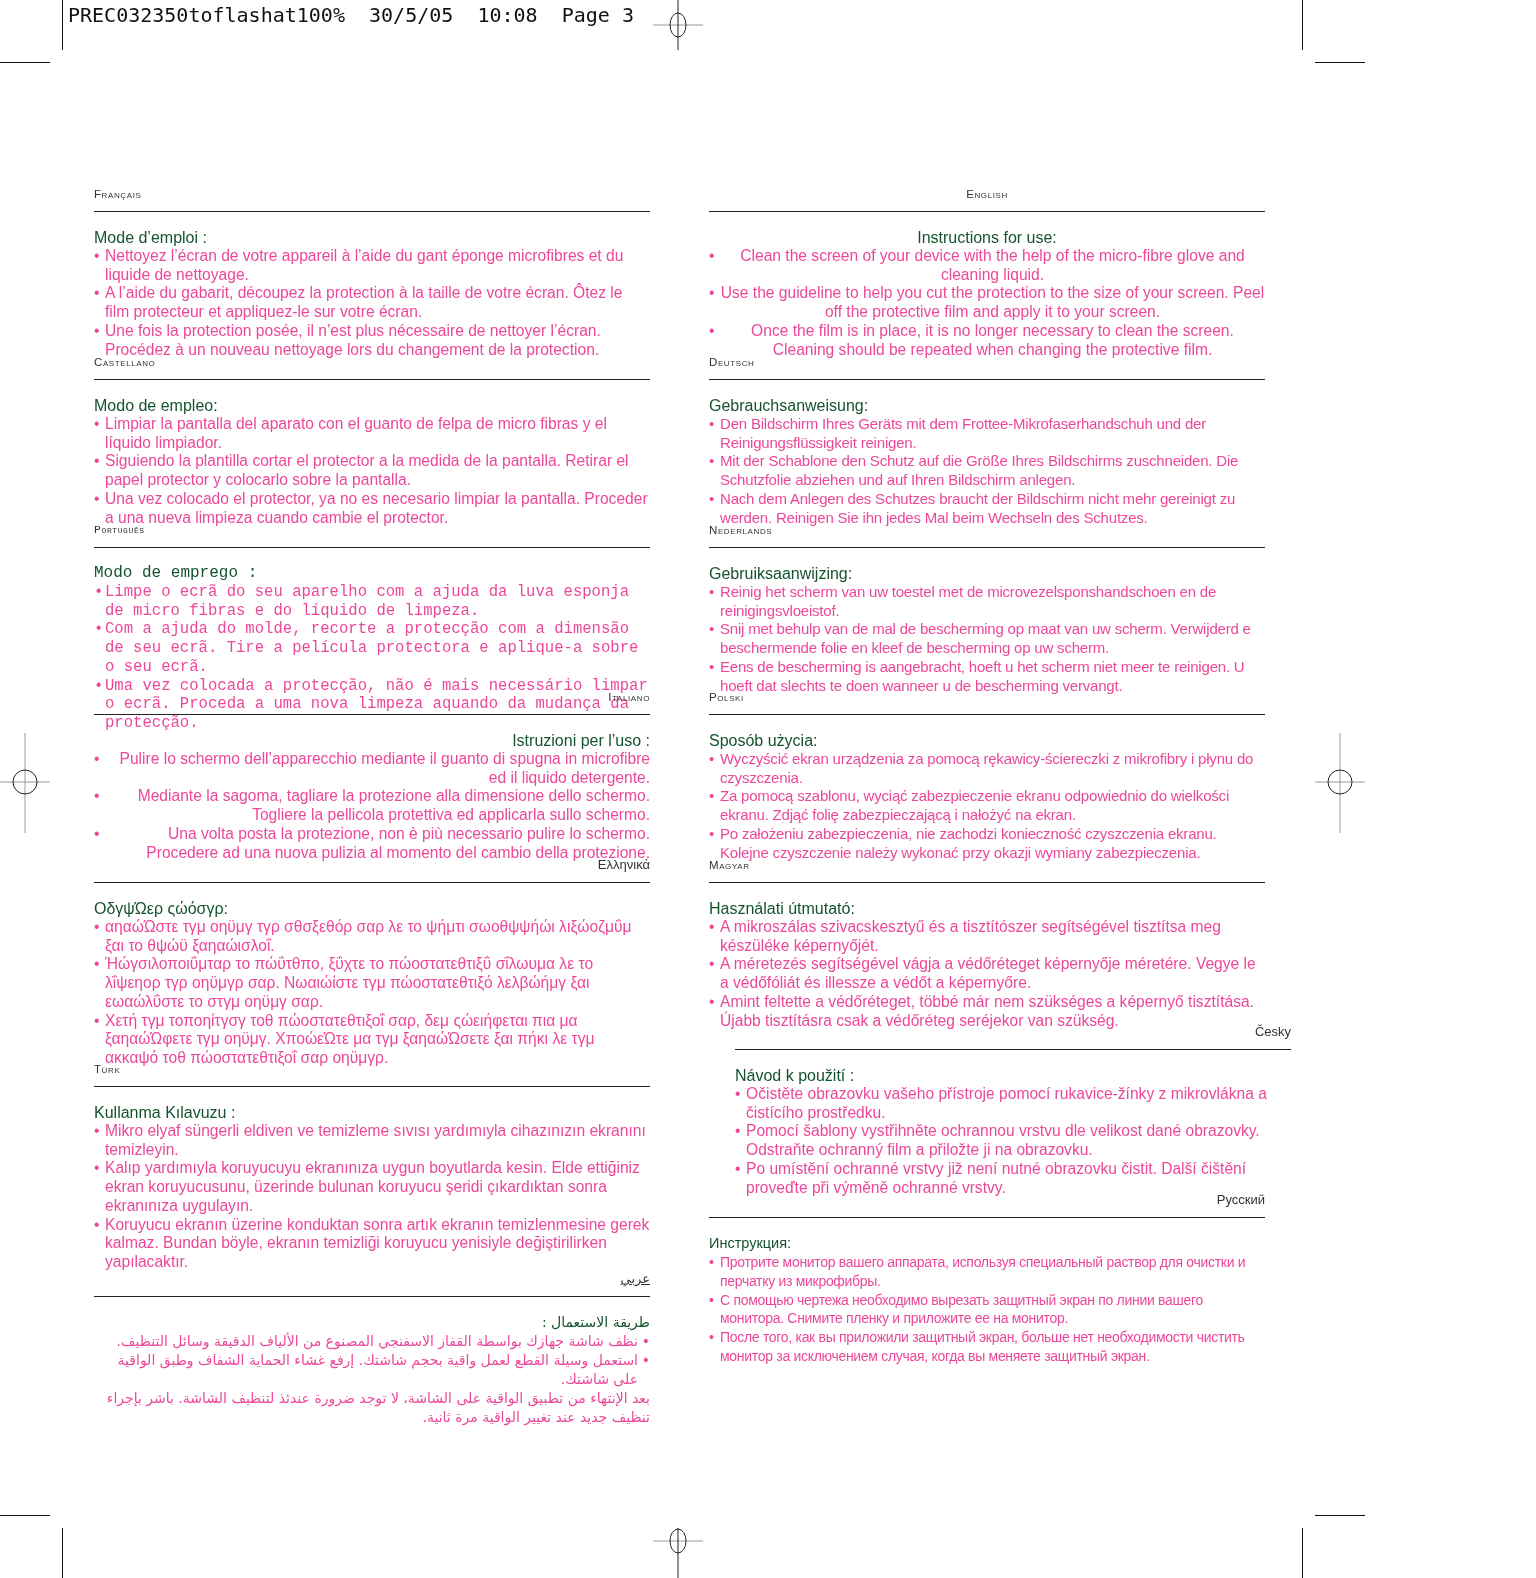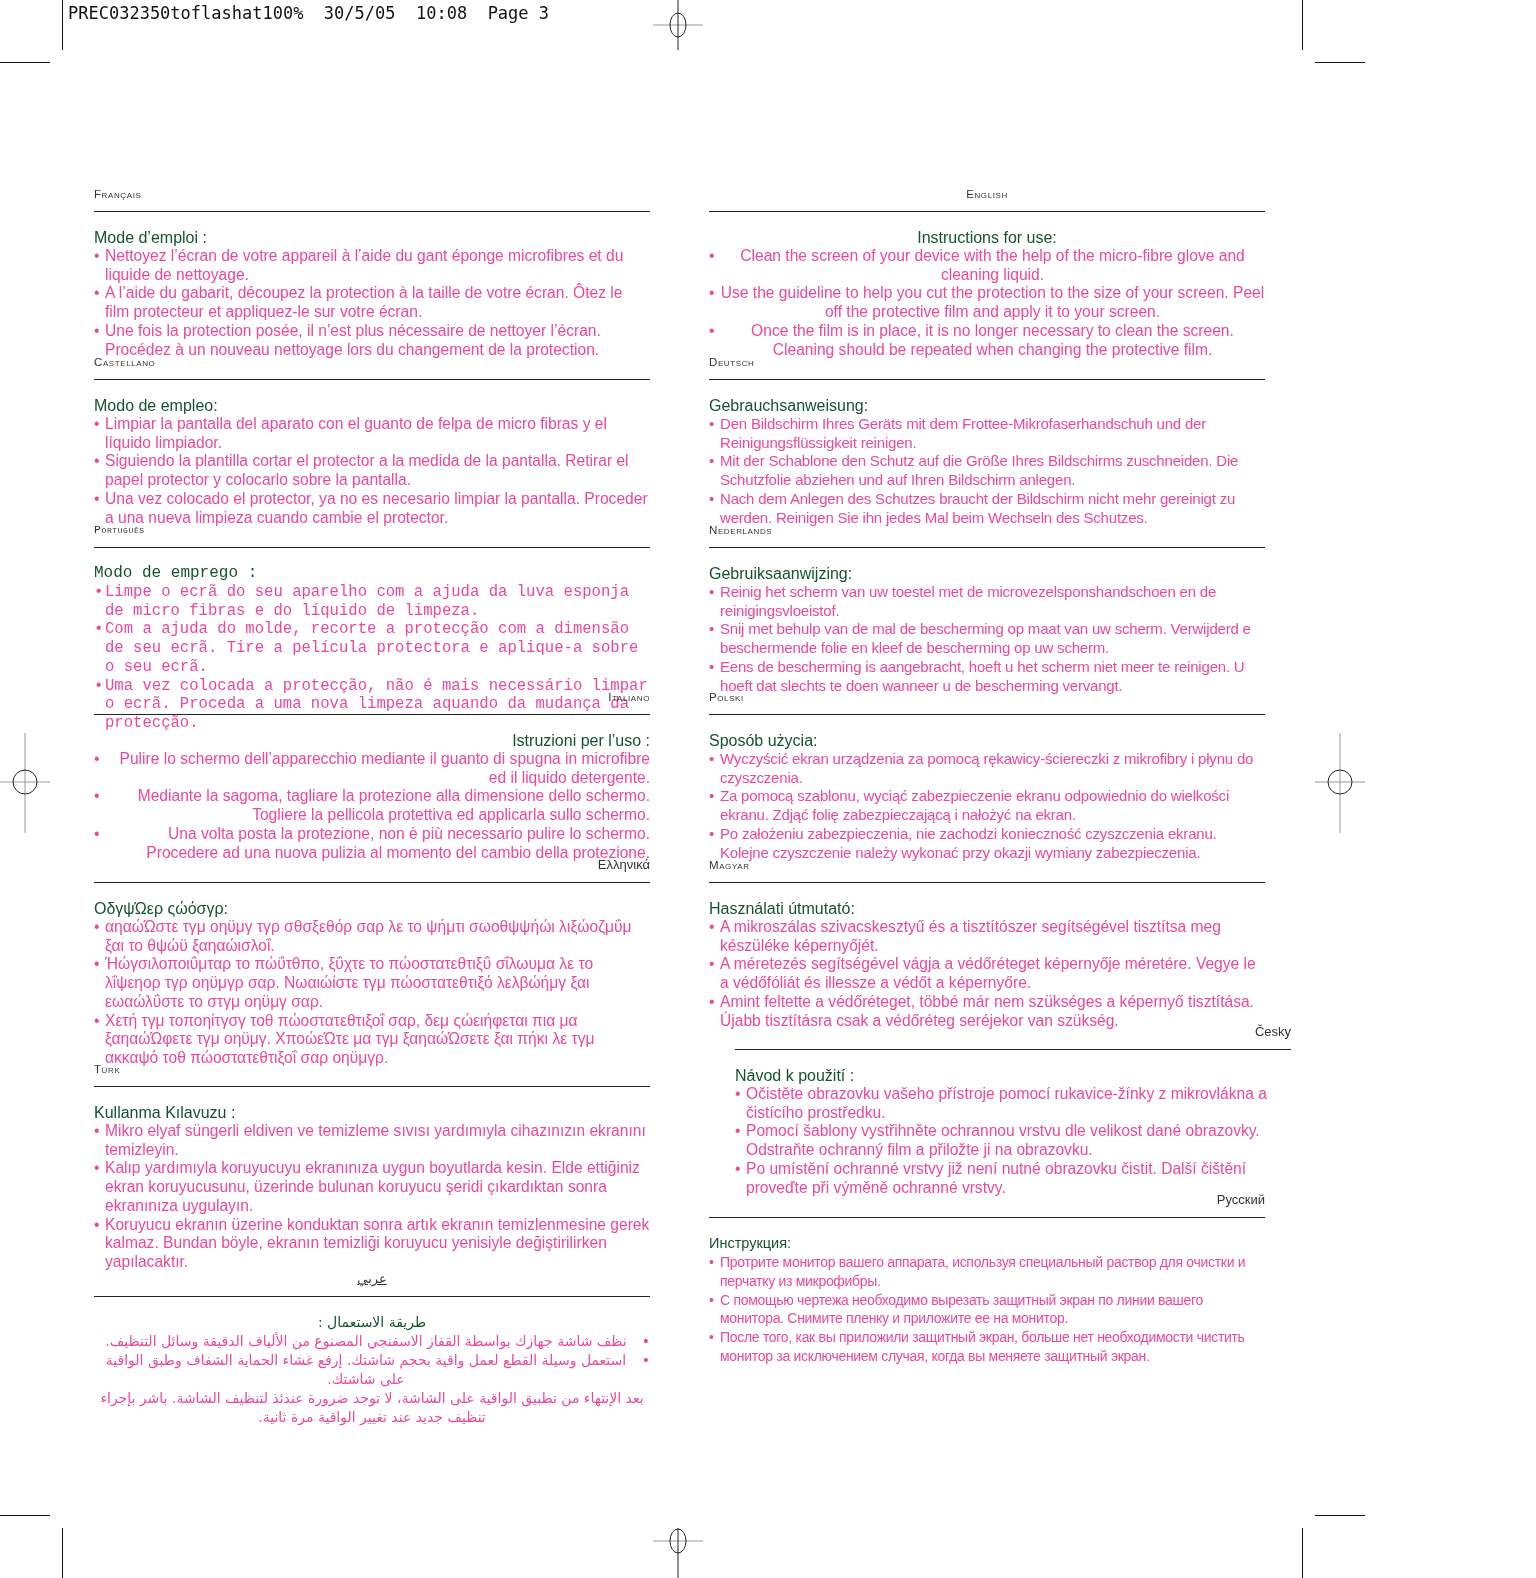--- a/index.html
+++ b/index.html
@@ -1,17 +1,17 @@
 <!DOCTYPE html>
 <html><head>
 <meta charset="utf-8">
 <style>
   html, body { margin: 0; padding: 0; background: #ffffff; }
   body { width: 1536px; height: 1578px; position: relative; overflow: hidden; color: #2a2a2a; font-family: "Liberation Sans", sans-serif; }
-  .slug { position: absolute; left: 68px; top: 3px; font-family: "DejaVu Sans Mono", monospace; font-size: 17px; color: #111; letter-spacing: 0px; white-space: pre; }
+  .slug { position: absolute; left: 68px; top: 3px; font-family: "DejaVu Sans Mono", monospace; font-size: 20px; color: #111; letter-spacing: 0px; white-space: pre; }
   .vline { position: absolute; width: 1px; background: #111; }
   .hline { position: absolute; height: 1px; background: #111; }
   .reg { position: absolute; width: 50px; height: 50px; }
   .reg svg { width: 100%; height: 100%; display: block; }
   .section { position: absolute; width: 556px; }
   .lang { font-size: 11.5px; letter-spacing: 0.6px; color: #333; line-height: 14px; font-variant: small-caps; padding-bottom: 10px; border-bottom: 1px solid #222; }
   .lang.plain { font-variant: normal; letter-spacing: 0; font-size: 13px; text-align: right; }
   .title { font-size: 16px; line-height: 19px; margin-top: 16px; color: #14532d; }
   ul.steps { list-style: none; margin: 0; padding: 0; }
   ul.steps li { position: relative; padding-left: 11px; font-size: 15.6px; line-height: 18.7px; color: #ec4899; }
@@ -123,21 +123,21 @@
 <div class="section" style="left:94px; top:1062px;">
   <div class="lang">Türk</div>
   <div class="title">Kullanma Kılavuzu  :</div>
   <ul class="steps">
     <li>Mikro elyaf süngerli eldiven ve temizleme sıvısı yardımıyla cihazınızın ekranını temizleyin.</li>
     <li>Kalıp yardımıyla koruyucuyu ekranınıza uygun boyutlarda kesin. Elde ettiğiniz ekran koruyucusunu, üzerinde bulunan koruyucu şeridi çıkardıktan sonra ekranınıza uygulayın.</li>
     <li>Koruyucu ekranın üzerine konduktan sonra artık ekranın temizlenmesine gerek kalmaz. Bundan böyle, ekranın temizliği koruyucu yenisiyle değiştirilirken yapılacaktır.</li>
   </ul>
 </div>
 
-<div class="section ar" style="left:94px; top:1272px;text-align:center;">
+<div class="section ar" style="left:94px; top:1272px;">
   <div class="lang">عربي</div>
   <div class="title">طريقة الاستعمال :</div>
   <ul class="steps">
     <li>نظف شاشة جهازك بواسطة القفاز الاسفنجي المصنوع من الألياف الدقيقة وسائل التنظيف.</li>
     <li>استعمل وسيلة القطع لعمل واقية بحجم شاشتك. إرفع غشاء الحماية الشفاف وطبق الواقية على شاشتك.</li>
     <li class="nobullet">بعد الإنتهاء من تطبيق الواقية على الشاشة، لا توجد ضرورة عندئذ لتنظيف الشاشة. باشر بإجراء تنظيف جديد عند تغيير الواقية مرة ثانية.</li>
   </ul>
 </div>
 
 <div class="section" style="left:709px; top:187px;text-align:center;">

